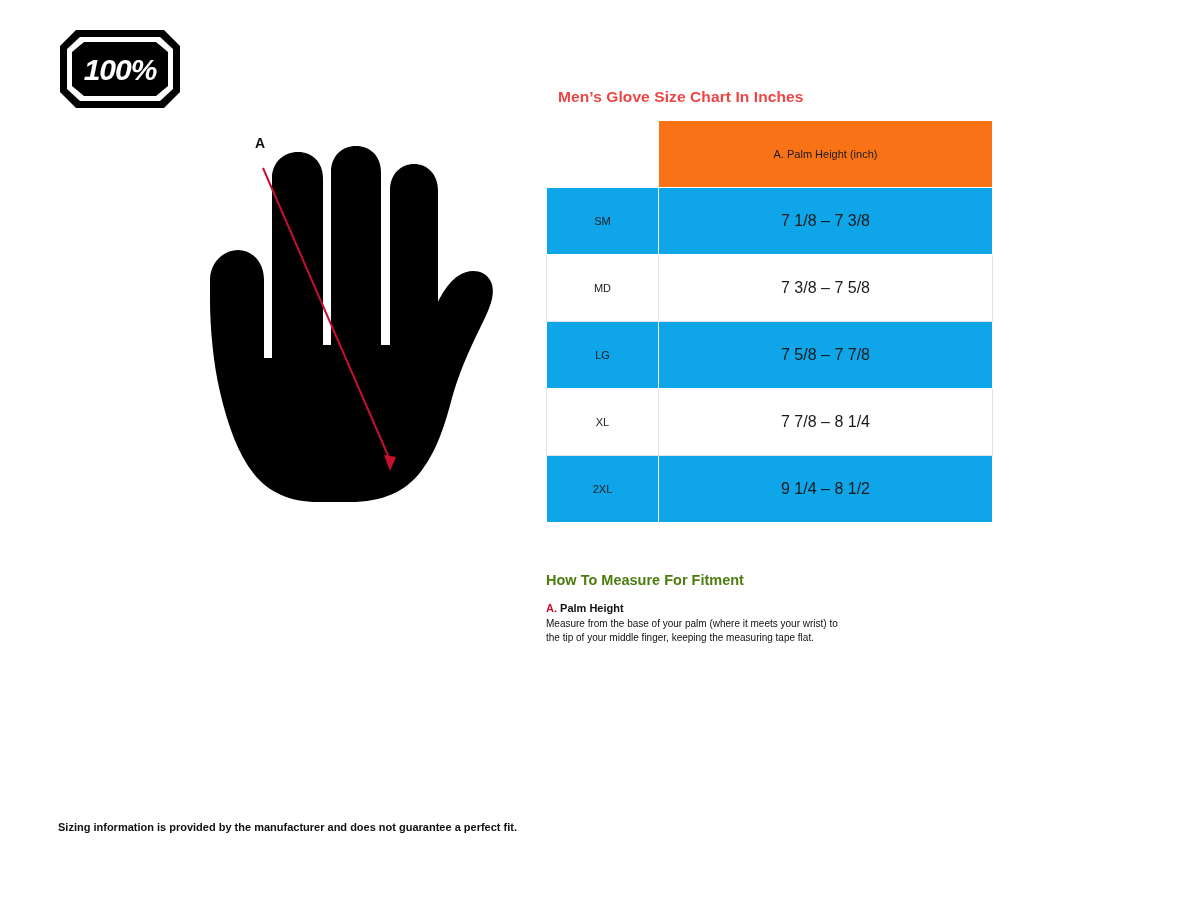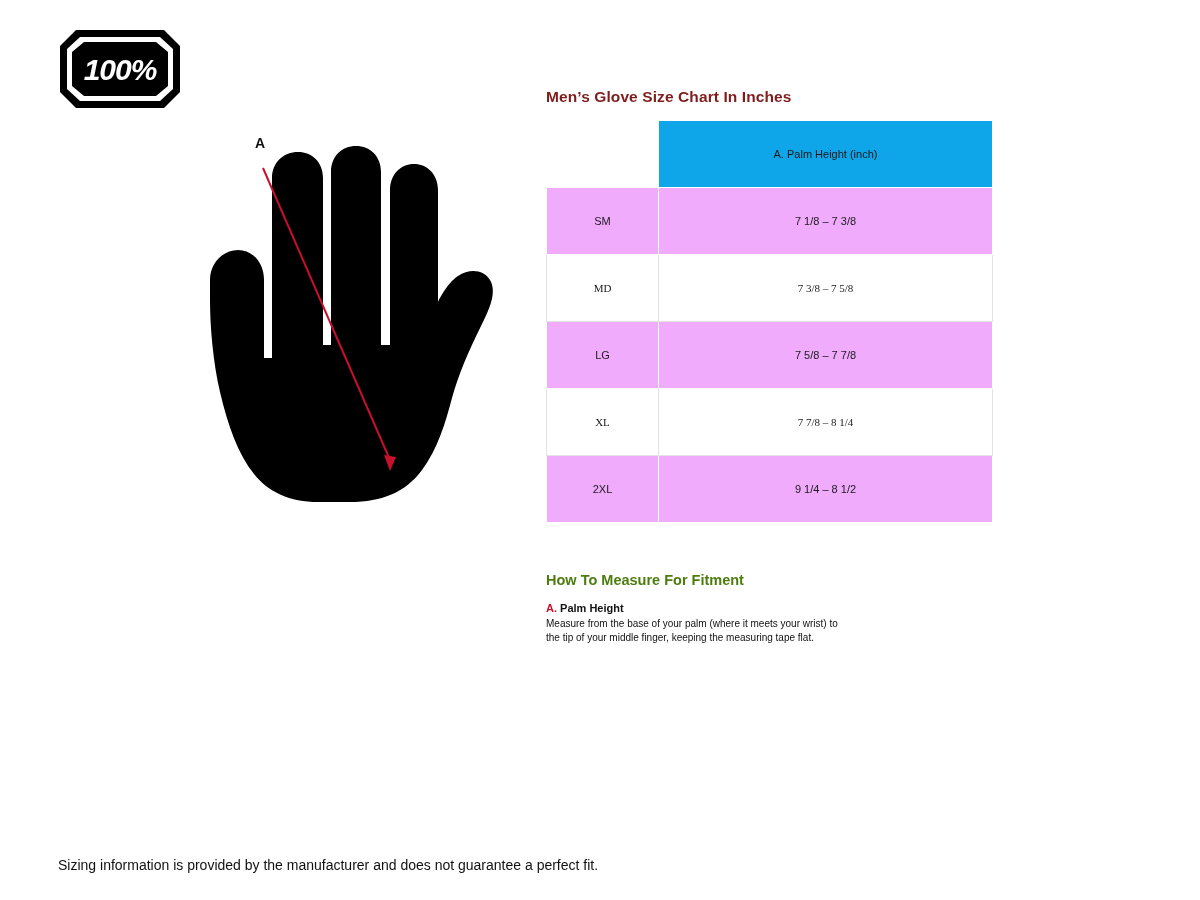--- a/index.html
+++ b/index.html
@@ -48,55 +48,55 @@
   
   .right-col {
     position: absolute;
     left: 546px;
     top: 88px;
     width: 446px;
   }
   .chart-title {
     font-size: 15.5px;
     font-weight: bold;
-    color: #7f1d1d;
-    margin: 0 0 14px 0;
+    color: #ef4444;
+    margin: 0 0 14px 12px;
     letter-spacing: 0.1px;
   }
 
   table.size-chart {
     border-collapse: collapse;
     width: 446px;
     table-layout: fixed;
   }
   table.size-chart th,
   table.size-chart td {
     border: 1px solid #ffffff;
-    font-size: 11px;
+    font-size: 16px;
     font-weight: normal;
     text-align: center;
     color: #1a1a1a;
     height: 64px;
     vertical-align: middle;
   }
   .col-size { width: 112px; }
   .col-val  { width: 334px; }
 
   thead th.hdr-blank {
     background: #ffffff;
     border: none;
   }
   thead th.hdr-val {
-    background: #0ea5e9;
+    background: #f97316;
     font-size: 11px;
     height: 48px;
   }
-  tbody tr.odd td  { background: #f0abfc; }
+  tbody tr.odd td  { background: #0ea5e9; }
   tbody tr.even td { background: #ffffff; }
-  tbody tr.even td { border-color: #e3e3e3; font-family: Liberation Serif, serif; }
+  tbody tr.even td { border-color: #e3e3e3; }
   tbody td.size-cell { font-size: 11px; }
 
   
   .measure-block {
     position: absolute;
     left: 546px;
     top: 572px;
     width: 330px;
   }
   .measure-title {
@@ -117,24 +117,25 @@
     line-height: 14.2px;
     color: #111111;
     margin: 0;
     width: 300px;
   }
 
   
   .footer {
     position: absolute;
     left: 58px;
-    top: 859px;
-    font-size: 14px;
+    top: 821px;
+    font-size: 11px;
     line-height: 12.5px;
     color: #111111;
+    font-weight: bold;
   }
   .footer div { white-space: nowrap; }
 </style>
 </head>
 <body>
 
 <div class="logo-wrap">
   <svg width="124" height="82" viewBox="0 0 124 82" xmlns="http://www.w3.org/2000/svg">
     <polygon points="18,2 106,2 122,18 122,64 106,80 18,80 2,64 2,18" fill="#000000"></polygon>
     <polygon points="22,9 102,9 115,21 115,61 102,73 22,73 9,61 9,21" fill="#ffffff"></polygon>

